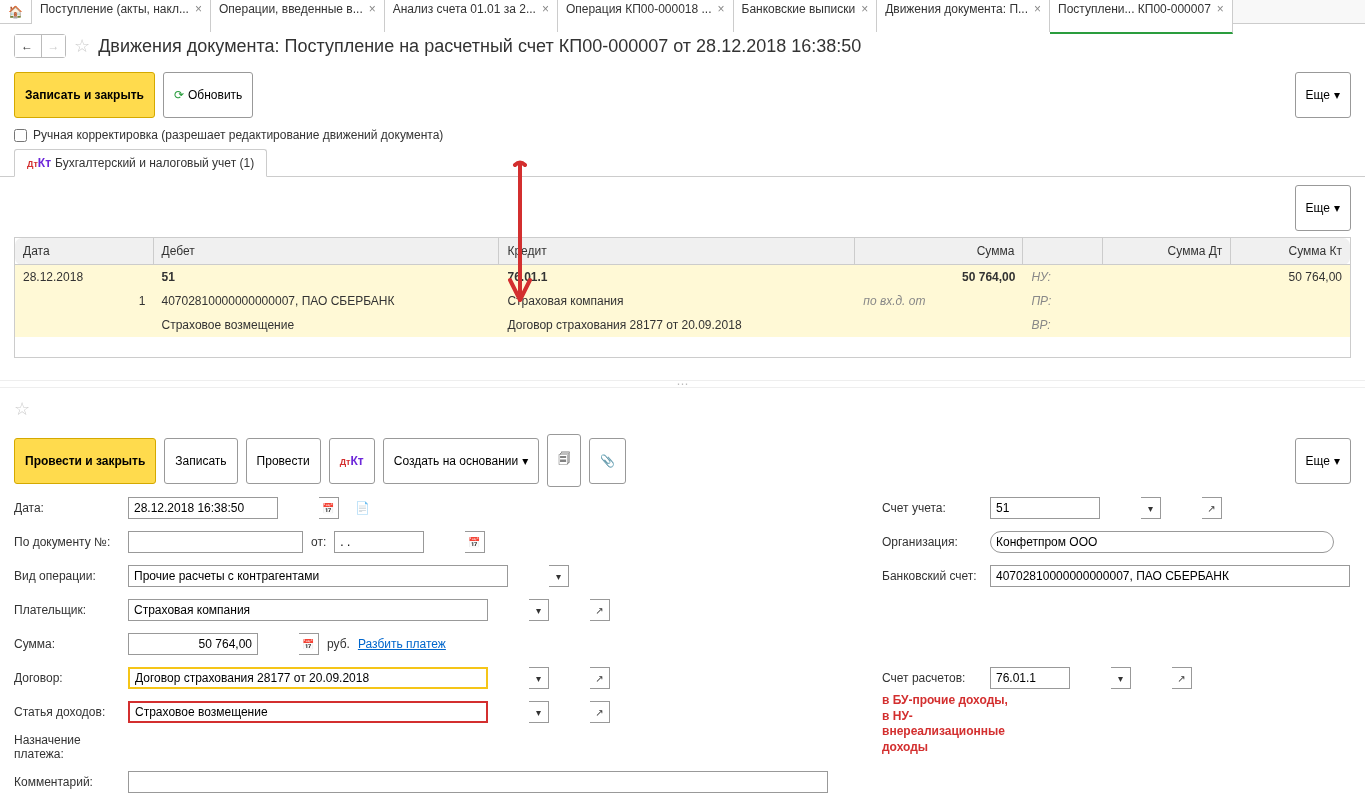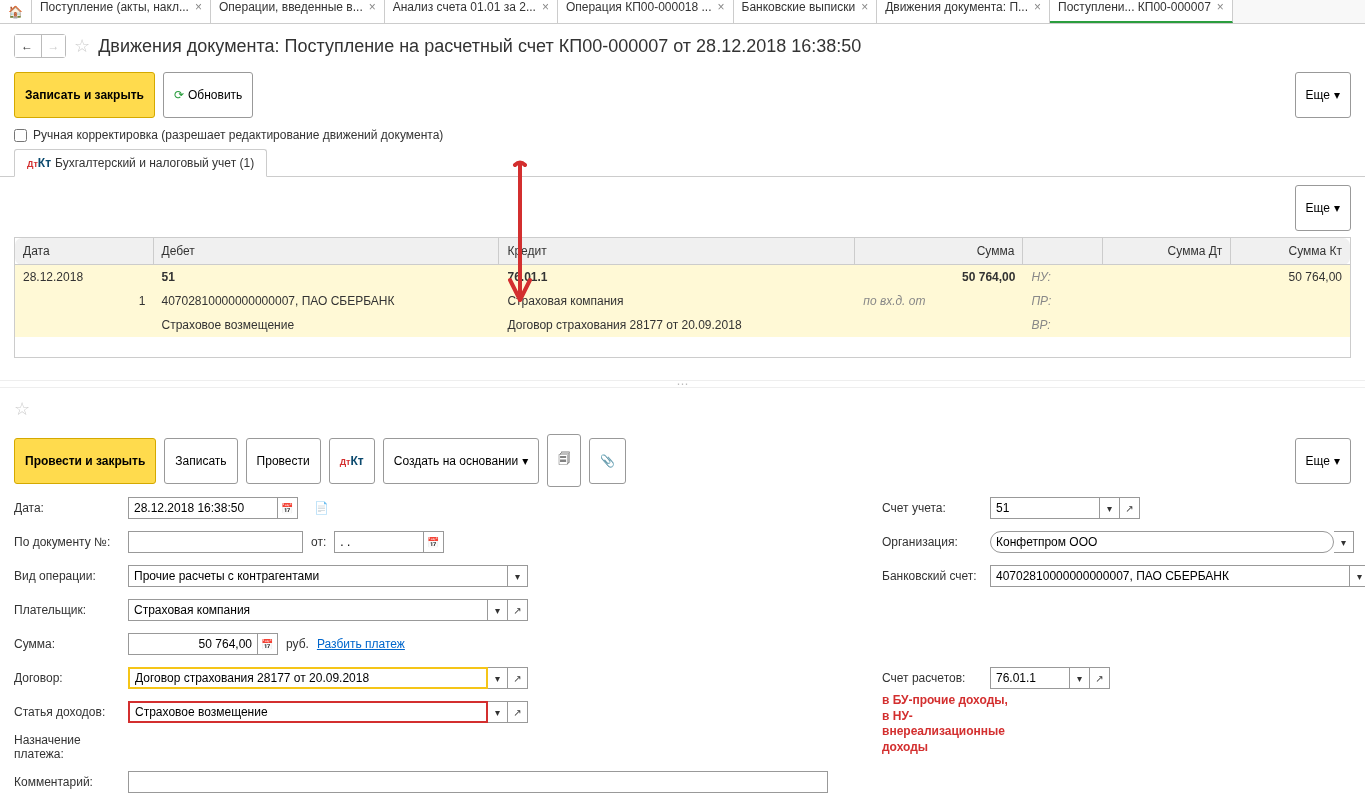--- a/index.html
+++ b/index.html
@@ -1,18 +1,18 @@
 <!DOCTYPE html>
 <html><head>
 <meta charset="utf-8">
 <style>
 *{box-sizing:border-box;margin:0;padding:0;font-family:Arial,sans-serif;font-size:12px;}
 body{background:#fff;color:#333;}
 .tabs-bar{display:flex;border-bottom:1px solid #ccc;background:#f8f8f8;height:24px;align-items:stretch;}
-.tab{display:flex;align-items:flex-start;padding:0 8px;border-right:1px solid #ccc;background:#fff;cursor:pointer;gap:6px;white-space:nowrap;max-width:200px;}
+.tab{display:flex;align-items:flex-end;padding:16px 8px;border-right:1px solid #ccc;background:#fff;cursor:pointer;gap:6px;white-space:nowrap;max-width:200px;}
 .tab.active{border-bottom:2px solid #2a9d3e;}
 .tab-home{padding:0 8px;display:flex;align-items:center;}
 .tab-close{color:#888;cursor:pointer;}
 .title-bar{display:flex;align-items:center;padding:10px 14px;gap:8px;}
 .nav-btns{display:flex;gap:2px;border:1px solid #bbb;border-radius:3px;}
 .nav-btn{width:24px;height:22px;display:flex;align-items:center;justify-content:center;background:#fff;cursor:pointer;}
 .nav-btn+.nav-btn{border-left:1px solid #bbb;}
 .star{color:#ccc;font-size:18px;cursor:pointer;}
 .page-title{font-size:18px;font-weight:400;}
 .toolbar{display:flex;align-items:center;padding:4px 14px;gap:8px;}
@@ -35,29 +35,29 @@
 .c-mid{width:80px;}
 .c-sumdt{width:130px;text-align:right;}
 .c-sumkt{width:120px;text-align:right;}
 .splitter{height:8px;display:flex;align-items:center;justify-content:center;color:#bbb;border-top:1px solid #eee;border-bottom:1px solid #eee;}
 .section2{padding:0 0 20px;}
 .col{display:flex;flex-direction:column;gap:8px;}
 .frow{display:flex;align-items:center;gap:8px;min-height:26px;}
 .flabel{width:106px;}
 .flabel2{width:100px;}
 .input{border:1px solid #999;padding:3px 5px;background:#fff;height:22px;}
-.input-wrap{display:flex;}
+.input-wrap{display:flex;gap:41px;}
 .input-btn{width:20px;height:22px;border:1px solid #999;border-left:none;display:flex;align-items:center;justify-content:center;background:#fff;cursor:pointer;font-size:10px;}
 .link{color:#0066cc;text-decoration:underline;cursor:pointer;}
 .highlight-yellow{border:2px solid #f5c518 !important;}
 .highlight-red{border:2px solid #d32f2f !important;}
 .annotation{color:#d32f2f;font-weight:bold;font-size:16px;line-height:1.3;position:absolute;}
 .italic{font-style:italic;color:#888;}
 .dtdk{color:#d32f2f;font-weight:bold;font-size:9px;}
-.dtdk .kt{color:#0c4a6e;}
+.dtdk .kt{color:#6d28d9;}
 .arrow-svg{position:absolute;left:505px;top:160px;pointer-events:none;}
 .right-col{padding-left:24px;position:relative;}
 .two-col{display:flex;gap:30px;padding:4px 14px;}
 .textarea{border:1px solid #999;padding:4px;width:700px;height:50px;resize:none;font-family:inherit;}
 .refresh-icon{color:#2a9d3e;}
 </style>
 </head>
 <body>
 
 

